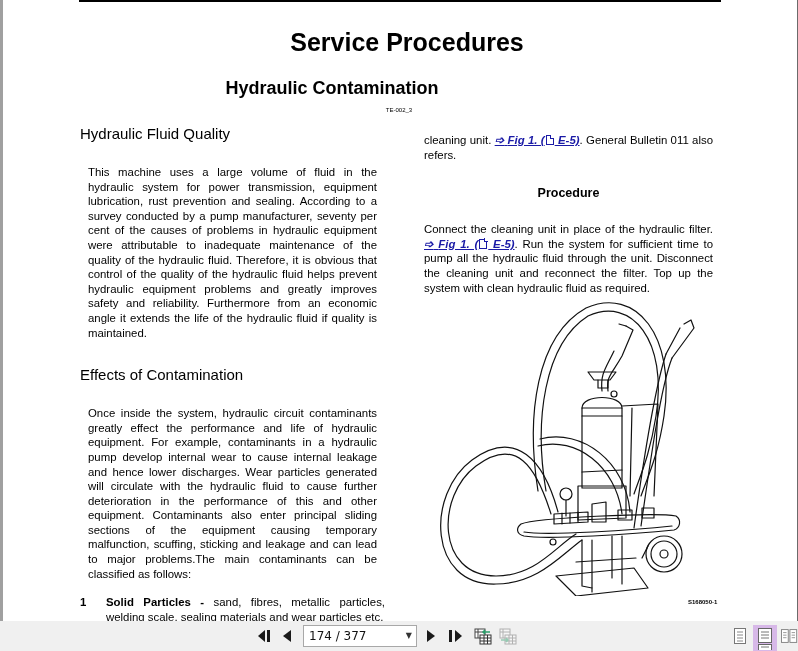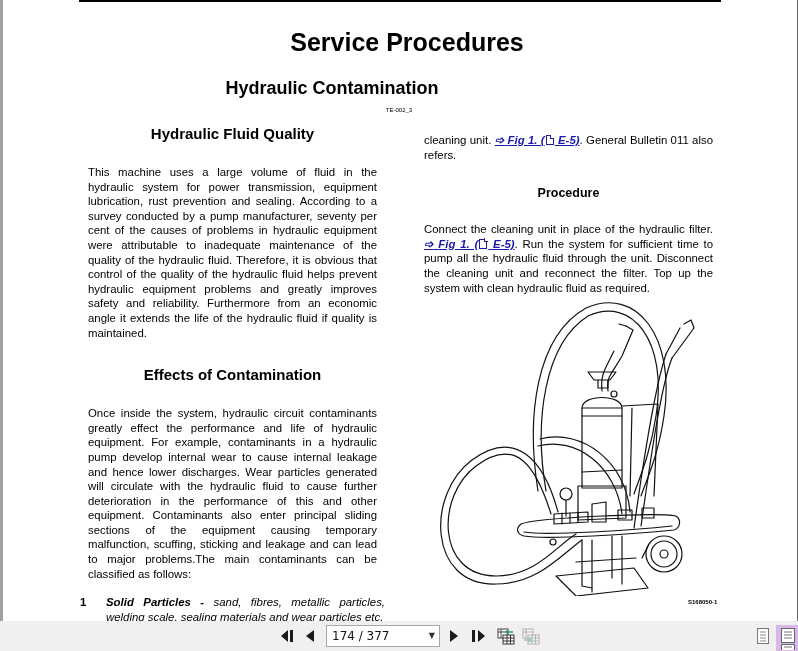--- a/index.html
+++ b/index.html
@@ -14,40 +14,40 @@
     .top-rule { position: absolute; left: 79px; top: 0; width: 642px; height: 2px; background: #000; }
 
     .title { position: absolute; left: 8px; width: 798px; text-align: center; top: 28px; font-size: 25px; font-weight: bold; }
     .subtitle { position: absolute; left: 0; width: 664px; text-align: center; top: 78px; font-size: 18px; font-weight: bold; }
     .code { position: absolute; left: 0; width: 798px; text-align: center; top: 107px; font-size: 6px; }
 
     .col { position: absolute; font-size: 11.4px; line-height: 14.6px; text-align: justify; }
     .col-left { left: 80px; top: 124px; width: 305px; }
     .col-right { left: 416px; top: 125px; width: 305px; }
 
-    h2 { font-size: 15px; font-weight: bold; line-height: 20px; text-align: center; }
+    h2 { font-size: 15px; font-weight: normal; line-height: 20px; text-align: left; }
     h3 { font-size: 12.5px; font-weight: bold; line-height: 16px; text-align: center; }
     p { margin: 8px; }
     .gap-after-h2 { height: 13px; }
     .gap-section { height: 17px; }
     .gap-after-h3 { height: 13px; }
 
     .link { color: #1a1aa6; font-weight: bold; font-style: italic; text-decoration: underline; }
     .doc-glyph { display: inline-block; width: 8px; height: 10px; border: 1.3px solid #1a1aa6; position: relative; vertical-align: -1px; margin: 0 1px; }
     .doc-glyph::after { content: ""; position: absolute; right: -1.3px; top: -1.3px; width: 3px; height: 3px; background: #fff; border-left: 1.3px solid #1a1aa6; border-bottom: 1.3px solid #1a1aa6; }
 
     .list-item { display: flex; margin-top: 14px; }
     .list-num { width: 26px; flex: 0 0 26px; font-weight: bold; }
-    .list-body { flex: 1; text-align: justify; font-style: italic; }
+    .list-body { flex: 1; text-align: justify; }
 
     .figure { position: absolute; left: 436px; top: 296px; width: 290px; height: 300px; }
     .fig-ref { position: absolute; left: 688px; top: 599px; font-size: 6px; font-weight: bold; }
     .fig-caption { position: absolute; left: 511px; top: 604px; font-size: 14px; font-weight: bold; margin-top: 33px; }
 
-    .toolbar { position: absolute; left: 0; top: 621px; width: 636px; height: 30px; background: #f0f0f0; margin-left: 23px; }
+    .toolbar { position: absolute; left: 0; top: 621px; width: 636px; height: 30px; background: #f0f0f0; }
     .tb-btn { position: absolute; top: 6px; height: 18px; display: flex; align-items: center; justify-content: center; cursor: pointer; }
     .page-box { position: absolute; left: 303px; top: 4px; width: 114px; height: 22px; background: #fff; border: 1px solid #a8a8a8; font-family: "DejaVu Sans", sans-serif; font-size: 12px; line-height: 20px; padding-left: 5px; color: #111; }
     .page-box .dd { position: absolute; right: 4px; top: 0; font-size: 8px; color: #333; }
     .view-active { background: #d7b8e8; }
   </style>
 </head>
 <body>
 
 <div class="viewer">
   <div class="page">

